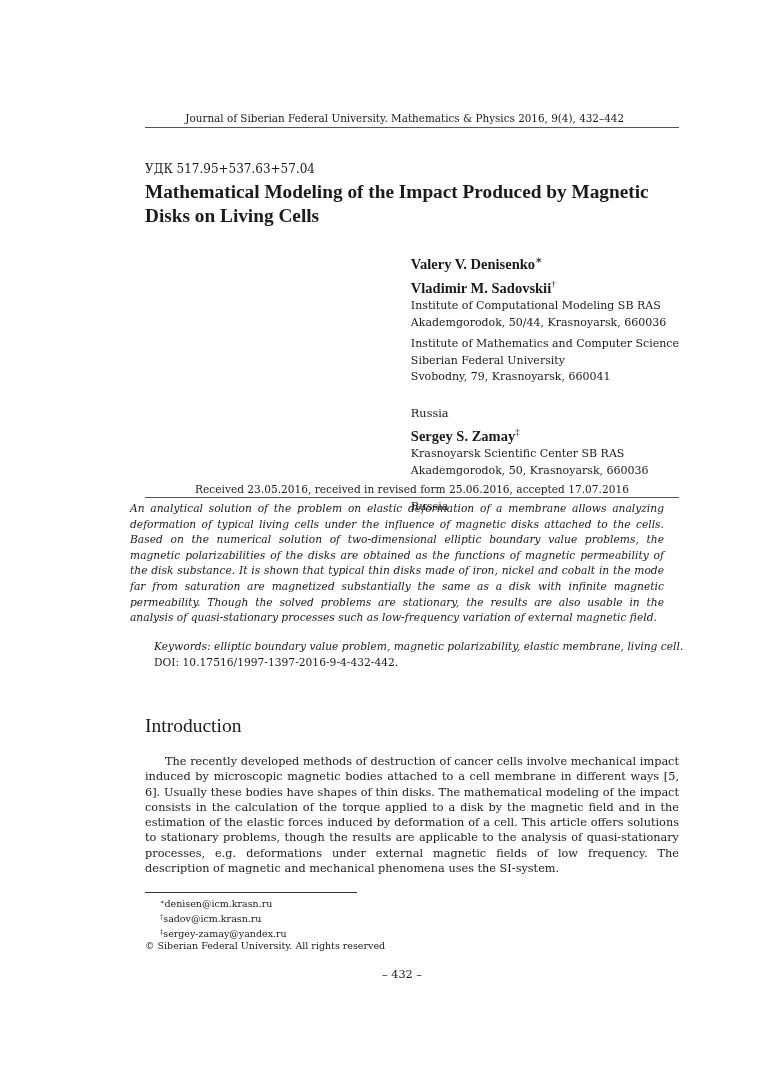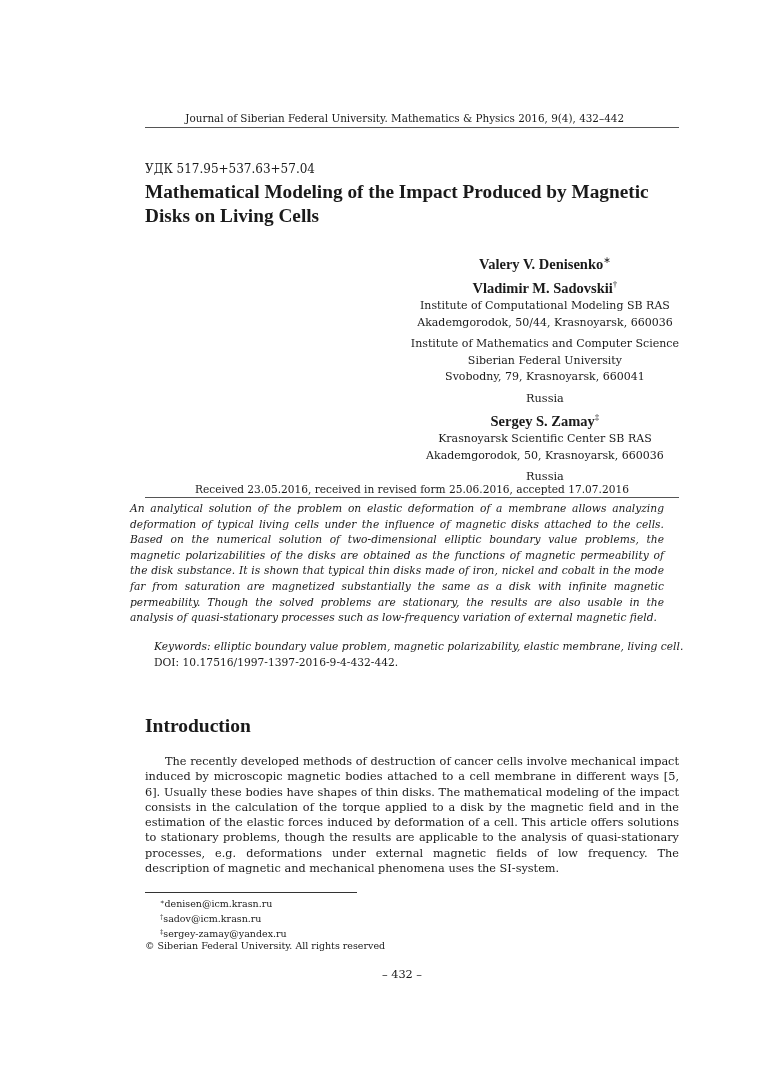--- a/index.html
+++ b/index.html
@@ -4,32 +4,32 @@
 <style>
   html, body { margin: 0; padding: 0; background: #ffffff; }
   body { width: 764px; height: 1080px; position: relative; overflow: hidden;
          font-family: "DejaVu Serif", "Liberation Serif", serif; color: #1a1a1a; }
   .abs { position: absolute; }
   .running-head { left: 145px; width: 534px; top: 112px; text-align: right;
     font-size: 10.4px; padding-right: 55px; box-sizing: border-box; }
   .rule-top { left: 145px; width: 534px; top: 127px; border-top: 1.3px solid #555; }
   .udk { left: 145px; top: 162px; font-size: 12px; }
   .title { left: 145px; top: 180px; width: 540px; font-size: 19.3px; line-height: 24px; font-weight: bold; font-family: "Liberation Serif", serif; }
-  .authors { right: 85px; top: 250px; text-align: center; }
+  .authors { right: 85px; top: 250px; text-align: left; }
   .author { font-weight: bold; font-size: 14.5px; line-height: 20px; font-family: "Liberation Serif", serif; }
   .author sup { font-size: 9px; font-weight: normal; vertical-align: 6px; }
   .aff { font-size: 11px; line-height: 16.5px; }
   .gap { height: 5px; }
-  .country { font-size: 11.3px; line-height: 16.5px; margin-top: 5px; }
+  .country { font-size: 11.3px; line-height: 16.5px; margin-top: 20px; }
   .received { left: 145px; width: 534px; top: 483px; text-align: center; font-size: 10.6px; }
   .rule-abs { left: 145px; width: 534px; top: 497px; border-top: 1.3px solid #555; }
   .abstract { left: 130px; width: 534px; top: 501px; font-size: 10.7px; line-height: 15.6px; font-style: italic; text-align: justify; }
   .keywords { left: 154px; width: 534px; top: 639px; font-size: 10.7px; line-height: 15.6px; }
   .keywords .kw { font-style: italic; }
-  .section { left: 145px; top: 715px; font-size: 19.5px; font-weight: bold; font-family: "Liberation Serif", serif; }
+  .section { left: 145px; top: 715px; font-size: 19.5px; font-weight: normal; font-family: "Liberation Serif", serif; }
   .intro { left: 145px; width: 534px; top: 754px; font-size: 11.3px; line-height: 15.3px; text-align: justify; text-indent: 20px; }
   .fn-rule { left: 145px; width: 212px; top: 892px; border-top: 1px solid #333; }
   .footnotes { left: 145px; top: 896px; font-size: 9.5px; line-height: 12.8px; }
   .footnotes .fn { padding-left: 15px; }
   .footnotes .fn sup { font-size: 6.5px; vertical-align: 3px; }
   .pageno { left: 135px; width: 534px; top: 968px; text-align: center; font-size: 11.3px; }
 </style>
 </head>
 <body>
 

